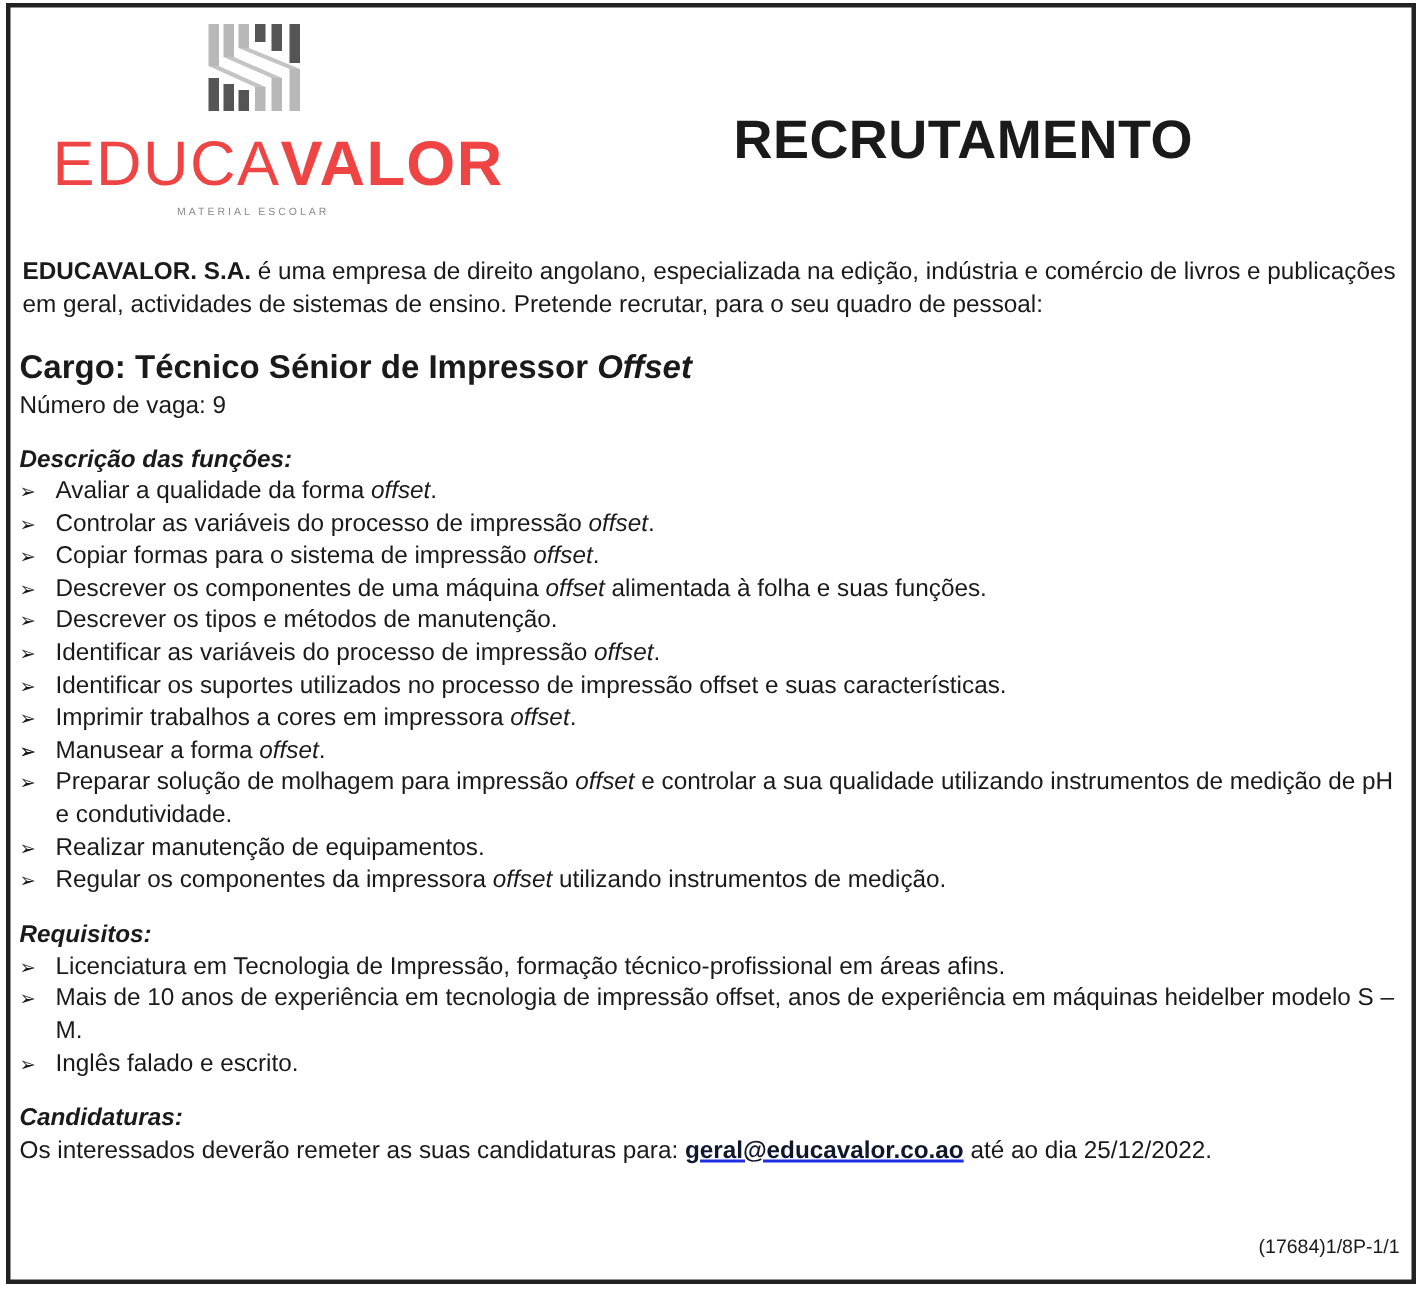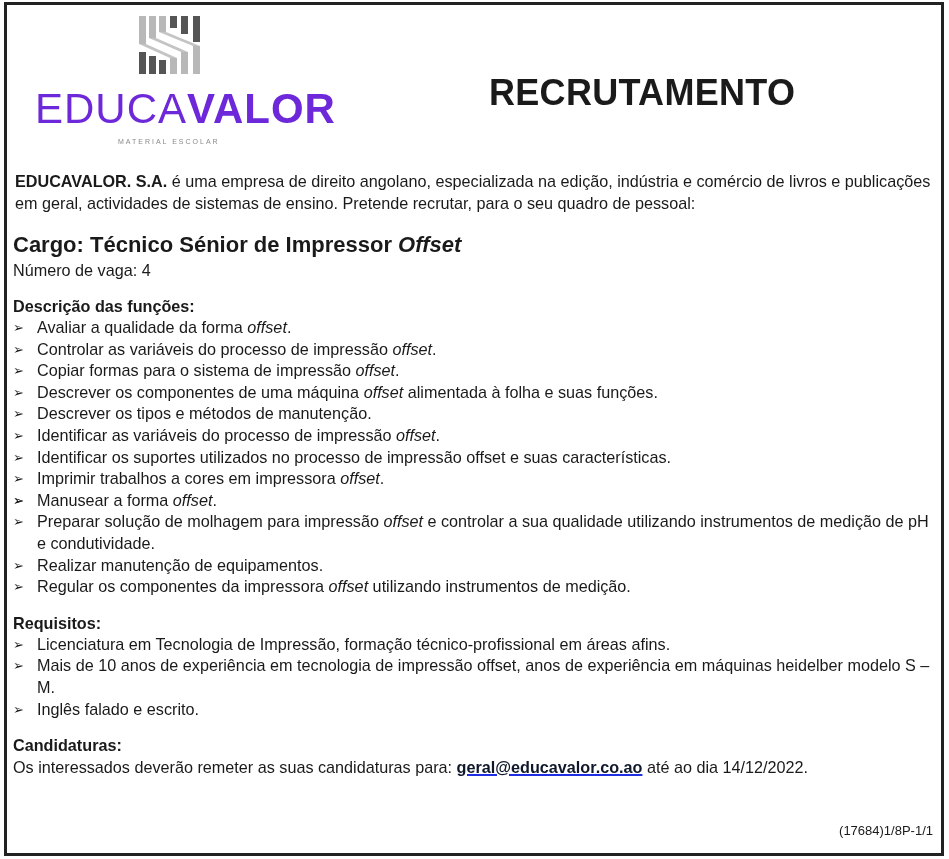--- a/index.html
+++ b/index.html
@@ -38,21 +38,21 @@
       top: 0px;
       width: 70px;
       height: 62px;
     }
     .logo-word {
       position: absolute;
       left: 5px;
       top: 74px;
       font-size: 42px;
       letter-spacing: 1px;
-      color: #6d28d9;
+      color: #ef4444;
       white-space: nowrap;
       line-height: 42px;
     }
     .logo-word .light { font-weight: normal; }
     .logo-word .bold { font-weight: bold; }
     .logo-sub {
       position: absolute;
       left: 88px;
       top: 124px;
       font-size: 7px;
@@ -85,20 +85,21 @@
       margin: 17px 0 0 0;
       font-size: 22px;
       font-weight: bold;
       line-height: 28px;
     }
     .vaga { margin: 0; line-height: 22px; }
     .section-title {
       margin: 14px 0 0 0;
       font-weight: bold;
       line-height: 22px;
+      font-style: italic;
     }
     ul.list {
       list-style: none;
       margin: 0;
       padding: 0;
     }
     ul.list li {
       position: relative;
       padding-left: 24px;
       line-height: 21.6px;
@@ -154,21 +155,21 @@
   <div class="logo-word"><span class="light">EDUCA</span><span class="bold">VALOR</span></div>
   <div class="logo-sub">MATERIAL ESCOLAR</div>
 </div>
 
 <div class="title">RECRUTAMENTO</div>
 
 <div class="content">
   <p class="intro"><b>EDUCAVALOR. S.A.</b><span> é uma empresa de direito angolano, especializada na edição, indústria e comércio de livros e publicações em geral, actividades de sistemas de ensino. Pretende recrutar, para o seu quadro de pessoal:</span></p>
 
   <p class="cargo"><span>Cargo: Técnico Sénior de Impressor </span><i>Offset</i></p>
-  <p class="vaga">Número de vaga: 4</p>
+  <p class="vaga">Número de vaga: 9</p>
 
   <p class="section-title">Descrição das funções:</p>
   <ul class="list">
     <li><span class="bullet">➢</span><span>Avaliar a qualidade da forma </span><i>offset</i><span>.</span></li>
     <li><span class="bullet">➢</span><span>Controlar as variáveis do processo de impressão </span><i>offset</i><span>.</span></li>
     <li><span class="bullet">➢</span><span>Copiar formas para o sistema de impressão </span><i>offset</i><span>.</span></li>
     <li><span class="bullet">➢</span><span>Descrever os componentes de uma máquina </span><i>offset</i><span> alimentada à folha e suas funções.</span></li>
     <li><span class="bullet">➢</span><span>Descrever os tipos e métodos de manutenção.</span><i></i><span></span></li>
     <li><span class="bullet">➢</span><span>Identificar as variáveis do processo de impressão </span><i>offset</i><span>.</span></li>
     <li><span class="bullet">➢</span><span>Identificar os suportes utilizados no processo de impressão offset e suas características.</span><i></i><span></span></li>
@@ -181,16 +182,16 @@
   </ul>
 
   <p class="section-title">Requisitos:</p>
   <ul class="list">
     <li><span class="bullet">➢</span><span>Licenciatura em Tecnologia de Impressão, formação técnico-profissional em áreas afins.</span></li>
     <li><span class="bullet">➢</span><span>Mais de 10 anos de experiência em tecnologia de impressão offset, anos de experiência em máquinas heidelber modelo S – M.</span></li>
     <li><span class="bullet">➢</span><span>Inglês falado e escrito.</span></li>
   </ul>
 
   <p class="section-title">Candidaturas:</p>
-  <p class="vaga"><span>Os interessados deverão remeter as suas candidaturas para: </span><a class="email">geral@educavalor.co.ao</a><span> até ao dia 14/12/2022.</span></p>
+  <p class="vaga"><span>Os interessados deverão remeter as suas candidaturas para: </span><a class="email">geral@educavalor.co.ao</a><span> até ao dia 25/12/2022.</span></p>
 </div>
 
 <div class="ref">(17684)1/8P-1/1</div>
 
 </body></html>

